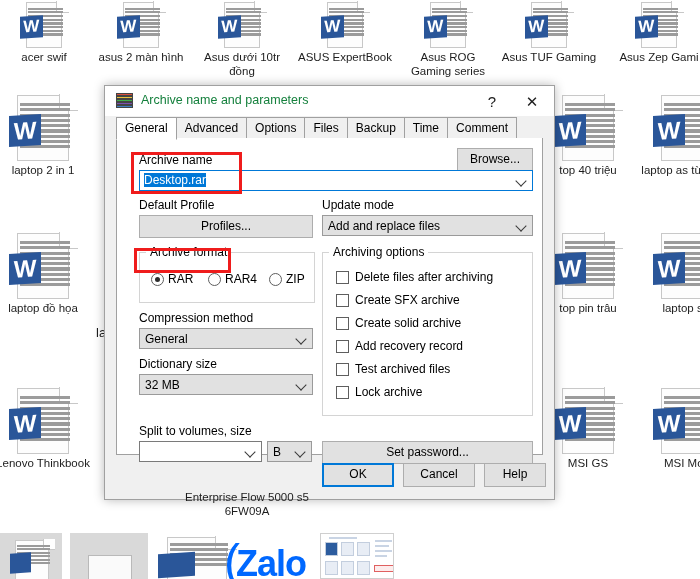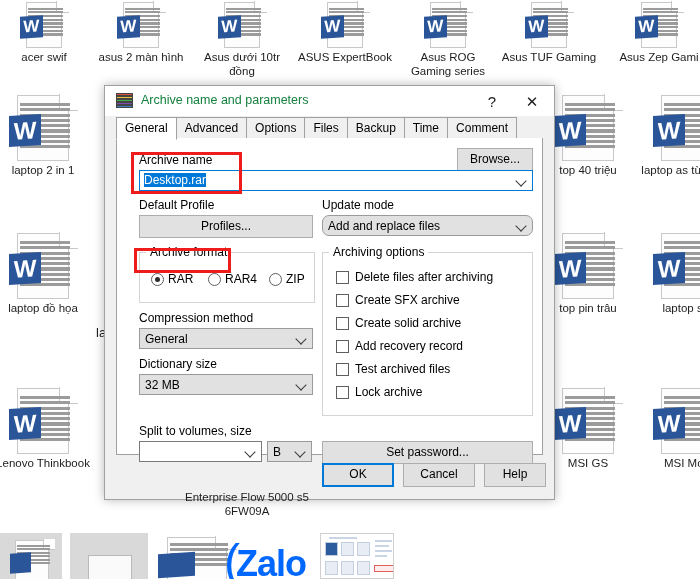--- a/index.html
+++ b/index.html
@@ -498,21 +498,21 @@
     <div class="lbl-s" style="position:absolute;left:22px;top:15px;">Archive name</div>
     <div class="txtin" style="position:absolute;left:22px;top:32px;right:9px;border:1px solid #0078d7;">
       <span style="background:#0078d7;color:#fff;">Desktop.rar</span>
       <span class="carrow" style="position:absolute;right:7px;top:6px;width:7px;height:7px;border-right:1.4px solid #3a3a3a;border-bottom:1.4px solid #3a3a3a;transform:rotate(45deg);"></span>
     </div>
 
     <div class="lbl-s" style="position:absolute;left:22px;top:60px;">Default Profile</div>
     <div class="btn" style="position:absolute;left:22px;top:77px;width:174px;">Profiles...</div>
 
     <div class="lbl-s" style="position:absolute;left:205px;top:60px;">Update mode</div>
-    <div class="combo" style="position:absolute;left:205px;top:77px;right:9px;border-radius:7px;">
+    <div class="combo" style="position:absolute;left:205px;top:77px;right:9px;">
       <span class="cv">Add and replace files</span>
       <span class="carrow"></span>
     </div>
 
     <div class="grp" style="left:22px;top:114px;width:174px;height:49px;">
       <div style="position:absolute;left:6px;top:-8px;background:#fff;padding:0 4px;font-size:12px;">Archive format</div>
       <div class="rad on" style="left:11px;top:20px;">
         <span class="bx"></span>
         <span class="tx">RAR</span>
       </div>

